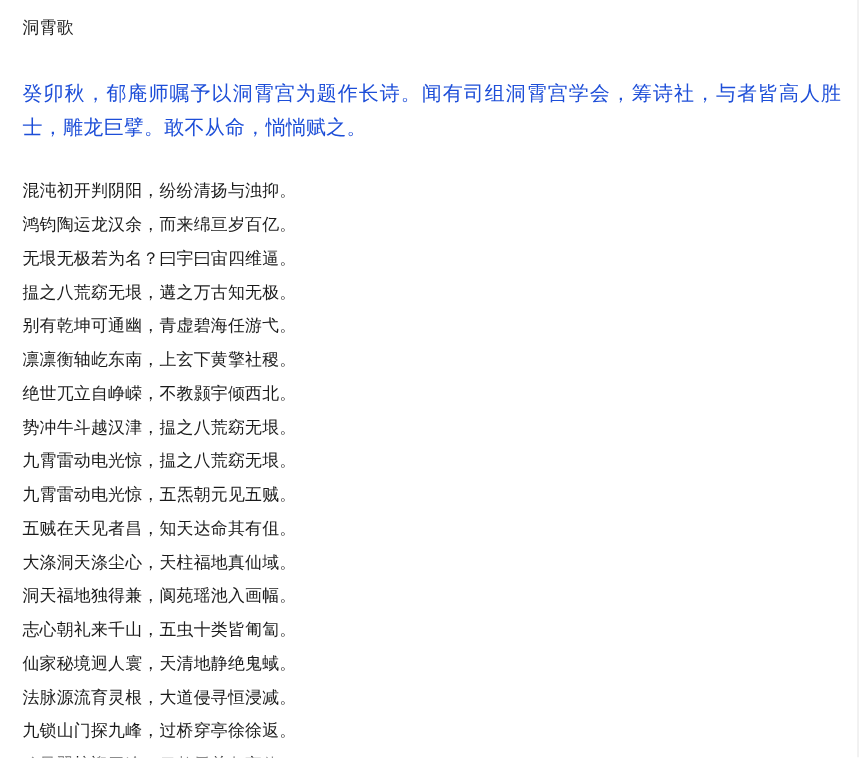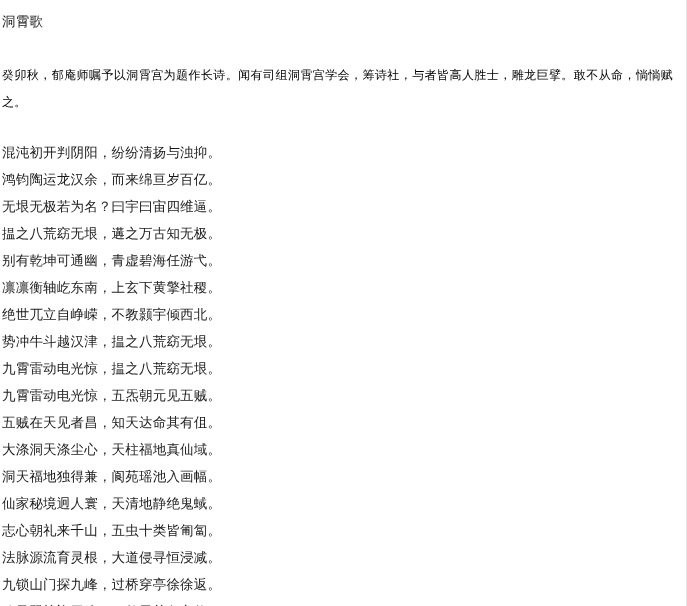--- a/index.html
+++ b/index.html
@@ -13,36 +13,36 @@
     overflow: hidden;
     font-family: "Liberation Sans", sans-serif;
     color: #1a1a1a;
   }
   .page {
     position: relative;
     width: 687px;
     height: 606px;
     background: #ffffff;
     box-sizing: border-box;
-    padding: 12px 14px 0 2px;
+    padding: 12px 14px 0 18px;
   }
   .doc-title {
     font-size: 13.5px;
     line-height: 20px;
     color: #1a1a1a;
     margin: 0 0 0 0;
     letter-spacing: 0.2px;
   }
   .spacer-lg {
     height: 30px;
   }
   .preface {
-    font-size: 12px;
+    font-size: 16px;
     line-height: 27px;
-    color: #000000;
+    color: #1d4ed8;
     margin: 0;
     letter-spacing: 0.2px;
     text-align: justify;
   }
   .spacer-mid {
     height: 23px;
   }
   .poem {
     font-size: 13.5px;
     line-height: 27px;
@@ -82,21 +82,21 @@
     <div class="poem-line">揾之八荒窈无垠，遘之万古知无极。</div>
     <div class="poem-line">别有乾坤可通幽，青虚碧海任游弋。</div>
     <div class="poem-line">凛凛衡轴屹东南，上玄下黄擎社稷。</div>
     <div class="poem-line">绝世兀立自峥嵘，不教颢宇倾西北。</div>
     <div class="poem-line">势冲牛斗越汉津，揾之八荒窈无垠。</div>
     <div class="poem-line">九霄雷动电光惊，揾之八荒窈无垠。</div>
     <div class="poem-line">九霄雷动电光惊，五炁朝元见五贼。</div>
     <div class="poem-line">五贼在天见者昌，知天达命其有伹。</div>
     <div class="poem-line">大涤洞天涤尘心，天柱福地真仙域。</div>
     <div class="poem-line">洞天福地独得兼，阆苑瑶池入画幅。</div>
+    <div class="poem-line">志心朝礼来千山，五虫十类皆匍匐。</div>
     <div class="poem-line">仙家秘境迥人寰，天清地静绝鬼蜮。</div>
-    <div class="poem-line">志心朝礼来千山，五虫十类皆匍匐。</div>
     <div class="poem-line">法脉源流育灵根，大道侵寻恒浸减。</div>
     <div class="poem-line">九锁山门探九峰，过桥穿亭徐徐返。</div>
     <div class="poem-line">鸣凤翠蛟迎于途，云敖天关各守值。</div>
   </div>
 
   <div class="divider-right"></div>
 </div>
 
 </body></html>

